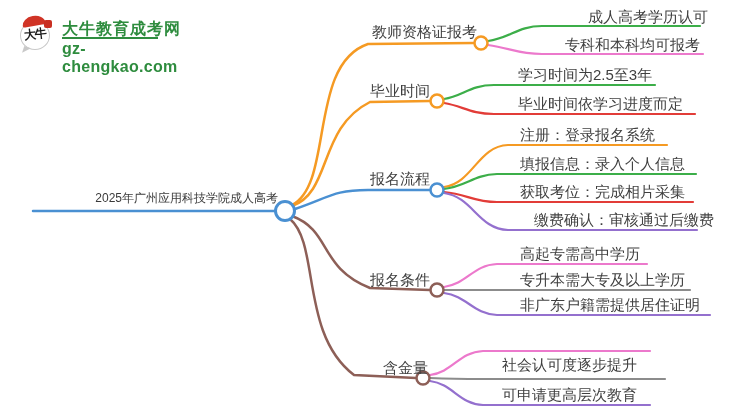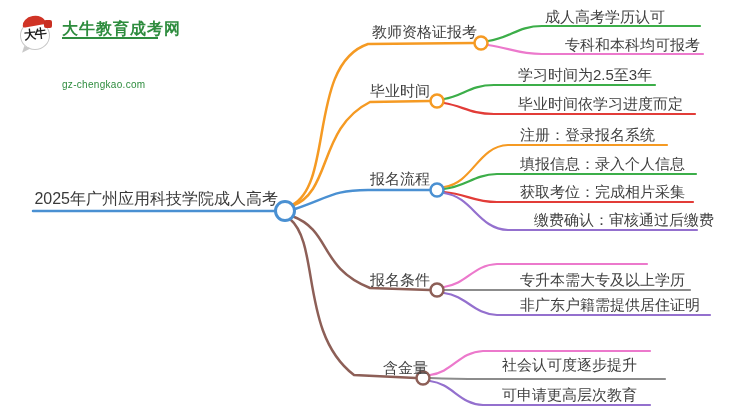--- a/index.html
+++ b/index.html
@@ -2,36 +2,36 @@
 <html><head>
 <meta charset="utf-8">
 <style>
   html,body{margin:0;padding:0;background:#ffffff;}
   .stage{
     position:relative;width:750px;height:410px;overflow:hidden;background:#ffffff;
     font-family:"Liberation Sans","DejaVu Sans",sans-serif;color:#3f3f3f;
   }
   .stage svg{position:absolute;left:0;top:0;}
   .lbl{position:absolute;font-size:15px;line-height:18px;white-space:nowrap;color:#3f3f3f;}
-  .title-lbl{position:absolute;font-size:16px;line-height:19px;white-space:nowrap;color:#3a3a3a;}
+  .title-lbl{position:absolute;font-size:12px;line-height:19px;white-space:nowrap;color:#3a3a3a;}
   
   .logo{position:absolute;left:18px;top:11px;width:170px;height:44px;}
   .logo-icon{position:absolute;left:0;top:4px;width:40px;height:40px;}
   .bubble{position:absolute;left:2px;top:6px;width:28px;height:27px;background:#fff;
           border:1.5px solid #c9c9c9;border-radius:50%;}
   .bubble-tail{position:absolute;left:5px;top:32px;width:0;height:0;
           border-left:7px solid #c9c9c9;border-bottom:7px solid transparent;transform:rotate(18deg);}
   .cap{position:absolute;left:4px;top:1px;width:23px;height:10px;background:#d03426;
           border-radius:60% 60% 12% 12%/100% 100% 20% 20%;transform:rotate(-10deg);}
   .seal{position:absolute;left:26px;top:5px;width:8px;height:8px;background:#c92f22;border-radius:2px;}
   .icon-text{position:absolute;left:3px;top:11px;width:28px;text-align:center;
           font-weight:bold;font-size:12px;color:#1d1d1d;transform:rotate(-6deg);letter-spacing:-1px;}
   .logo-title{position:absolute;left:44px;top:8px;font-size:16px;font-weight:bold;letter-spacing:1px;text-align:center;}
   .logo-divider{position:absolute;left:44px;top:26px;width:96px;height:2px;}
-  .logo-domain{position:absolute;left:44px;top:29px;font-size:10px;font-weight:normal;letter-spacing:.3px;margin-top:39px;}
+  .logo-domain{position:absolute;left:44px;top:29px;font-size:16px;font-weight:bold;letter-spacing:.3px;}
 </style>
 </head>
 <body>
 
 <div class="stage">
 
   <svg width="750" height="410" viewBox="0 0 750 410" fill="none" stroke-linecap="round">
 
     <path d="M33,211 H276" stroke-width="2.5" stroke="#4a90d2"></path>
 
@@ -81,30 +81,31 @@
   </div>
 
   <div class="title-lbl" style="right:472px;top:189px;">2025年广州应用科技学院成人高考</div>
 
   <div class="lbl" style="right:273px;top:23px;">教师资格证报考</div>
   <div class="lbl" style="right:320px;top:82px;">毕业时间</div>
   <div class="lbl" style="right:320px;top:170px;">报名流程</div>
   <div class="lbl" style="right:320px;top:271px;">报名条件</div>
   <div class="lbl" style="right:322px;top:359px;">含金量</div>
 
-  <div class="lbl" style="left:545px;top:8px;">成人高考学历认可</div>
+  <div class="lbl" style="left:588px;top:8px;">成人高考学历认可</div>
   <div class="lbl" style="left:565px;top:36px;">专科和本科均可报考</div>
 
   <div class="lbl" style="left:518px;top:66px;">学习时间为2.5至3年</div>
   <div class="lbl" style="left:518px;top:95px;">毕业时间依学习进度而定</div>
 
   <div class="lbl" style="left:520px;top:155px;">填报信息：录入个人信息</div>
   <div class="lbl" style="left:520px;top:126px;">注册：登录报名系统</div>
   <div class="lbl" style="left:520px;top:183px;">获取考位：完成相片采集</div>
   <div class="lbl" style="left:534px;top:211px;">缴费确认：审核通过后缴费</div>
 
+  <div class="lbl" style="left:520px;top:245px;">高起专需高中学历</div>
   <div class="lbl" style="left:520px;top:271px;">专升本需大专及以上学历</div>
   <div class="lbl" style="left:520px;top:296px;">非广东户籍需提供居住证明</div>
 
   <div class="lbl" style="left:502px;top:332px;margin-top:24px;">社会认可度逐步提升</div>
   <div class="lbl" style="left:502px;top:386px;">可申请更高层次教育</div>
 
 </div>
 
 </body></html>

